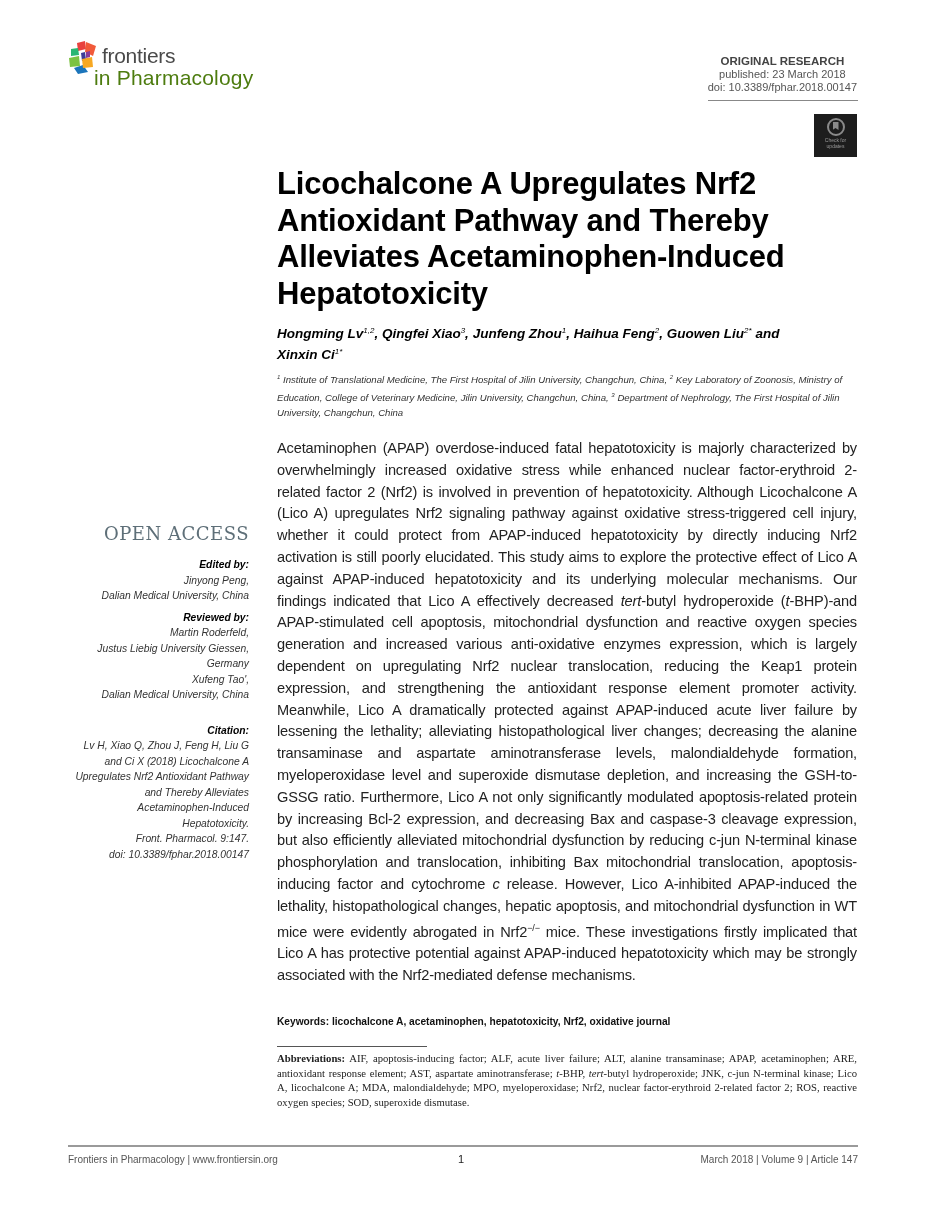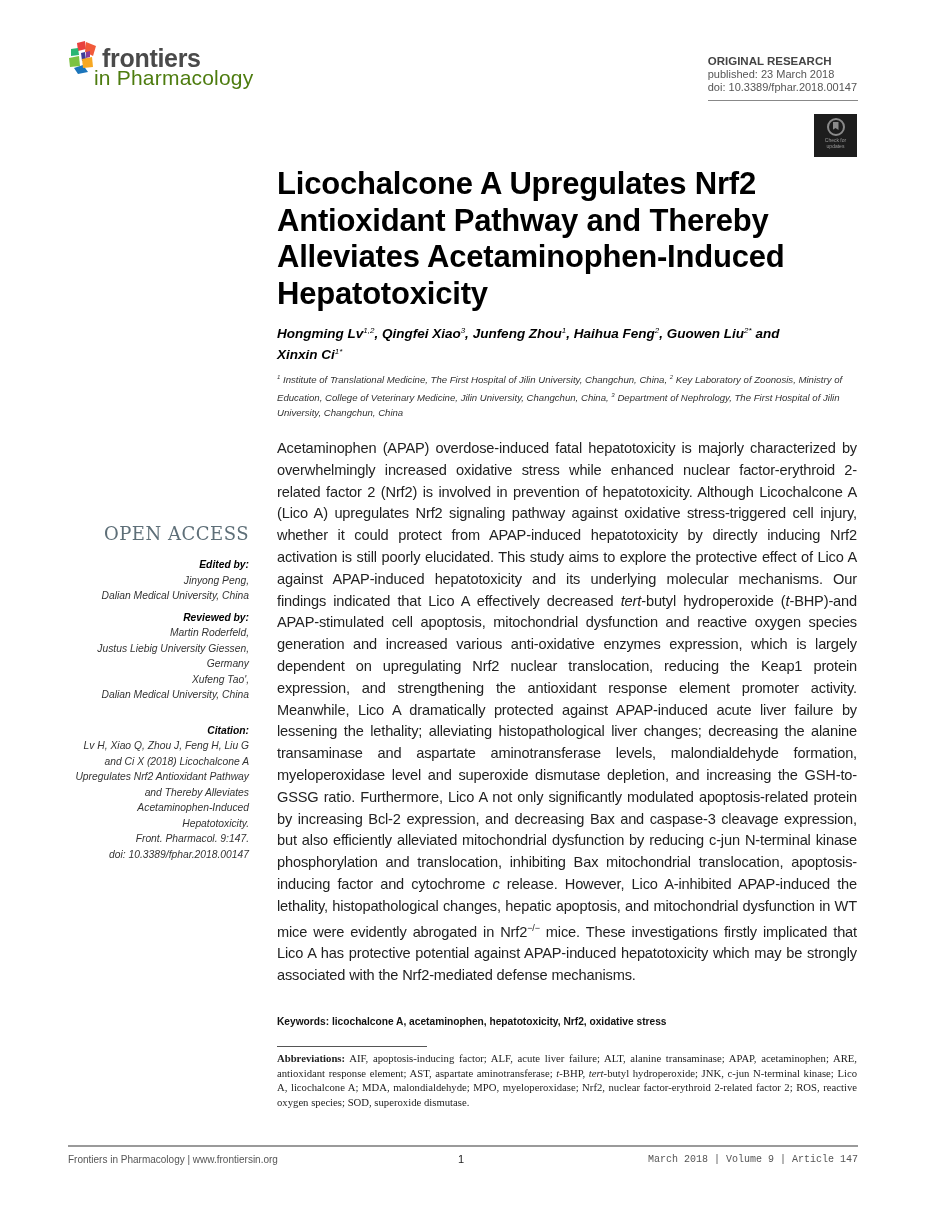--- a/index.html
+++ b/index.html
@@ -2,24 +2,24 @@
 <html><head>
 <meta charset="utf-8">
 <style>
   html, body { margin: 0; padding: 0; background: #ffffff; }
   body { width: 925px; height: 1212px; position: relative; overflow: hidden; font-family: "Liberation Sans", sans-serif; color: #231f20; }
   .abs { position: absolute; }
 
   
   .logo { left: 68px; top: 40px; width: 200px; height: 60px; }
   .logo-mark { position: absolute; left: 0; top: 0; width: 34px; height: 36px; }
-  .logo-word1 { position: absolute; left: 34px; top: 4px; font-size: 25px; font-weight: bold; color: #4a4a4a; letter-spacing: -0.3px; font-family: "Liberation Sans", sans-serif; }
+  .logo-word1 { position: absolute; left: 34px; top: 4px; font-size: 21px; font-weight: normal; color: #4a4a4a; letter-spacing: -0.3px; font-family: "Liberation Sans", sans-serif; }
   .logo-word2 { position: absolute; left: 26px; top: 26px; font-size: 21px; color: #4d7c0f; letter-spacing: 0.2px; font-family: "Liberation Sans", sans-serif; }
 
-  .meta { right: 68px; top: 55px; text-align: left; font-size: 11px; color: #555; line-height: 13px; }
+  .meta { right: 68px; top: 55px; text-align: center; font-size: 11px; color: #555; line-height: 13px; }
   .meta .type { font-weight: bold; color: #444; font-size: 11.5px; }
   .meta-rule { left: 708px; top: 100px; width: 150px; height: 1px; background: #888; }
 
   .check-badge { left: 814px; top: 114px; width: 43px; height: 43px; background: #1d1d1d; display: flex; flex-direction: column; align-items: center; justify-content: flex-start; }
   .check-badge .circ { width: 18px; height: 18px; border-radius: 50%; border: 2px solid #8a8a8a; margin-top: 4px; position: relative; box-sizing: border-box; }
   .check-badge .circ::after { content: ""; position: absolute; left: 4px; top: 2px; width: 6px; height: 8px; background: #8a8a8a; clip-path: polygon(0 0, 100% 0, 100% 100%, 50% 75%, 0 100%); }
   .check-badge .lbl { font-size: 5px; color: #9a9a9a; text-align: center; line-height: 5.5px; margin-top: 2px; }
 
   
   .title { left: 277px; top: 166px; width: 560px; font-size: 31px; font-weight: bold; line-height: 36.5px; color: #000; letter-spacing: -0.2px; }
@@ -39,21 +39,21 @@
   
   .abstract { left: 277px; top: 438px; width: 580px; font-size: 14.6px; line-height: 21.8px; text-align: justify; color: #222; letter-spacing: -0.15px; }
   .keywords { left: 277px; top: 1016px; width: 580px; font-size: 10.2px; font-weight: bold; color: #111; }
   .abbr-rule { left: 277px; top: 1046px; width: 150px; height: 1px; background: #555; }
   .abbr { left: 277px; top: 1051px; width: 580px; font-family: "Liberation Serif", serif; font-size: 10.7px; line-height: 14.5px; text-align: justify; color: #222; }
 
   
   .foot-rule { left: 68px; top: 1145px; width: 790px; height: 2px; background: #9a9a9a; }
   .foot-left { left: 68px; top: 1154px; font-size: 10px; color: #555; text-align: center; }
   .foot-page { left: 458px; top: 1153px; font-size: 11px; color: #222; }
-  .foot-right { right: 67px; top: 1154px; font-size: 10px; color: #555; font-family: Liberation Mono, monospace; }
+  .foot-right { right: 67px; top: 1154px; font-size: 10px; color: #555; }
 </style>
 </head>
 <body>
 
 <div class="abs logo">
   <svg class="logo-mark" viewBox="0 0 34 36">
     <polygon id="lc0" points="9,3 17,1 18,9 10,11" fill="#e8423f"></polygon>
     <polygon id="lc1" points="18,2 28,6 25,16 17,12" fill="#f15a3a"></polygon>
     <polygon id="lc2" points="3,9 10,8 11,15 3,16" fill="#2ab673"></polygon>
     <polygon id="lc3" points="1,18 11,16 12,26 2,27" fill="#7cc242"></polygon>
@@ -129,21 +129,21 @@
     <div>and Thereby Alleviates</div>
     <div>Acetaminophen-Induced</div>
     <div>Hepatotoxicity.</div>
     <div>Front. Pharmacol. 9:147.</div>
     <div>doi: 10.3389/fphar.2018.00147</div>
   </div>
 </div>
 
 <div class="abs abstract"><span>Acetaminophen (APAP) overdose-induced fatal hepatotoxicity is majorly characterized by overwhelmingly increased oxidative stress while enhanced nuclear factor-erythroid 2-related factor 2 (Nrf2) is involved in prevention of hepatotoxicity. Although Licochalcone A (Lico A) upregulates Nrf2 signaling pathway against oxidative stress-triggered cell injury, whether it could protect from APAP-induced hepatotoxicity by directly inducing Nrf2 activation is still poorly elucidated. This study aims to explore the protective effect of Lico A against APAP-induced hepatotoxicity and its underlying molecular mechanisms. Our findings indicated that Lico A effectively decreased </span><i>tert</i><span>-butyl hydroperoxide (</span><i>t</i><span>-BHP)-and APAP-stimulated cell apoptosis, mitochondrial dysfunction and reactive oxygen species generation and increased various anti-oxidative enzymes expression, which is largely dependent on upregulating Nrf2 nuclear translocation, reducing the Keap1 protein expression, and strengthening the antioxidant response element promoter activity. Meanwhile, Lico A dramatically protected against APAP-induced acute liver failure by lessening the lethality; alleviating histopathological liver changes; decreasing the alanine transaminase and aspartate aminotransferase levels, malondialdehyde formation, myeloperoxidase level and superoxide dismutase depletion, and increasing the GSH-to-GSSG ratio. Furthermore, Lico A not only significantly modulated apoptosis-related protein by increasing Bcl-2 expression, and decreasing Bax and caspase-3 cleavage expression, but also efficiently alleviated mitochondrial dysfunction by reducing c-jun N-terminal kinase phosphorylation and translocation, inhibiting Bax mitochondrial translocation, apoptosis-inducing factor and cytochrome </span><i>c</i><span> release. However, Lico A-inhibited APAP-induced the lethality, histopathological changes, hepatic apoptosis, and mitochondrial dysfunction in WT mice were evidently abrogated in Nrf2</span><sup style="font-size:9px;">−/−</sup><span> mice. These investigations firstly implicated that Lico A has protective potential against APAP-induced hepatotoxicity which may be strongly associated with the Nrf2-mediated defense mechanisms.</span></div>
 
-<div class="abs keywords">Keywords: licochalcone A, acetaminophen, hepatotoxicity, Nrf2, oxidative stress</div>
+<div class="abs keywords">Keywords: licochalcone A, acetaminophen, hepatotoxicity, Nrf2, oxidative journal</div>
 
 <div class="abs abbr-rule"></div>
 <div class="abs abbr"><b>Abbreviations:</b><span> AIF, apoptosis-inducing factor; ALF, acute liver failure; ALT, alanine transaminase; APAP, acetaminophen; ARE, antioxidant response element; AST, aspartate aminotransferase; </span><i>t</i><span>-BHP, </span><i>tert</i><span>-butyl hydroperoxide; JNK, c-jun N-terminal kinase; Lico A, licochalcone A; MDA, malondialdehyde; MPO, myeloperoxidase; Nrf2, nuclear factor-erythroid 2-related factor 2; ROS, reactive oxygen species; SOD, superoxide dismutase.</span></div>
 
 <div class="abs foot-rule"></div>
 <div class="abs foot-left">Frontiers in Pharmacology | www.frontiersin.org</div>
 <div class="abs foot-page">1</div>
 <div class="abs foot-right">March 2018 | Volume 9 | Article 147</div>
 
 </body></html>

